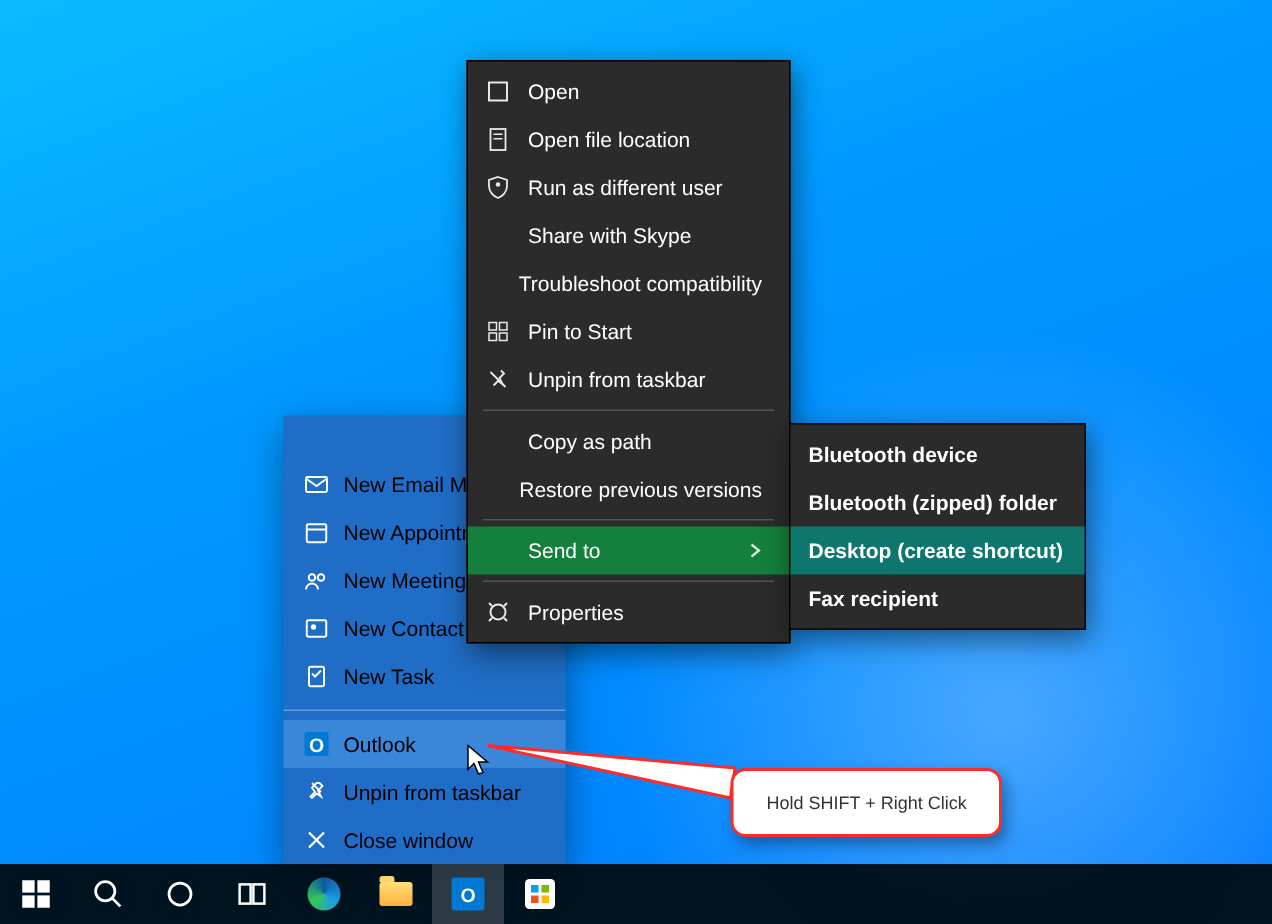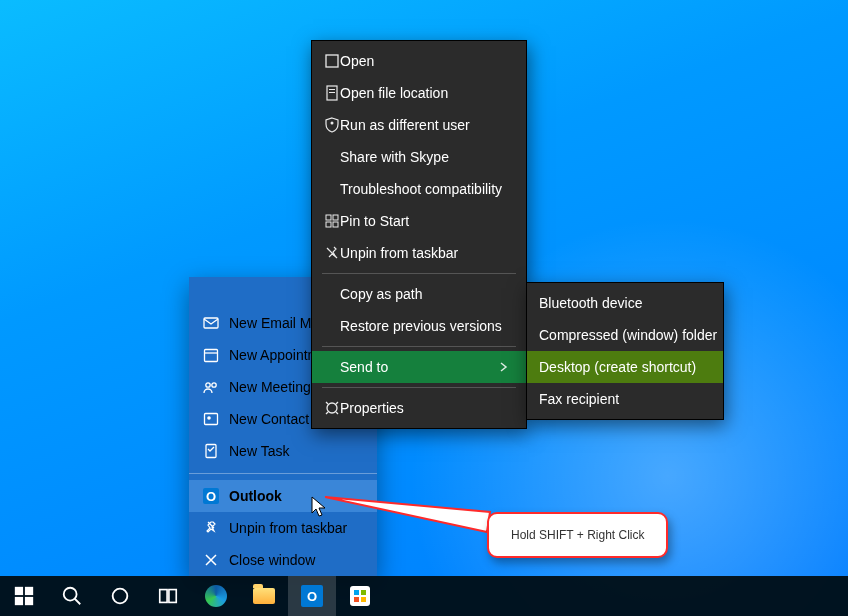--- a/index.html
+++ b/index.html
@@ -7,35 +7,35 @@
 .light-bloom{position:absolute;right:-80px;bottom:-120px;width:520px;height:520px;border-radius:50%;background:radial-gradient(circle,rgba(255,255,255,.28) 0%,rgba(255,255,255,0) 70%);}
 
 .taskbar{position:absolute;left:0;right:0;bottom:0;height:40px;background:#000d14f2;display:flex;align-items:center;}
 .tb-btn{width:48px;height:40px;display:flex;align-items:center;justify-content:center;color:#fff;}
 .tb-btn.active{background:#ffffff2a;}
 .tb-btn svg,.tb-btn .ico{width:22px;height:22px;}
 
 .jumplist{position:absolute;left:189px;bottom:40px;width:188px;background:#1f6dc6;color:#000000;box-shadow:0 8px 24px rgba(0,0,0,.4);padding-top:6px;text-align:right;}
 .jl-header{font-size:12px;opacity:.85;padding:6px 14px 4px 14px;}
 .jl-item{display:flex;align-items:center;gap:10px;height:32px;padding:0 14px;}
-.jl-item:hover,.jl-item.hover{background:#3a86d8;font-weight:bold;}
+.jl-item:hover,.jl-item.hover{background:#3a86d8;}
 .jl-icon{width:16px;height:16px;display:flex;align-items:center;justify-content:center;font-size:12px;color:#fff;}
 .jl-sep{height:1px;background:#ffffff55;margin:6px 0;}
 .jl-item .label{white-space:nowrap;}
 
 .ctxmenu{position:absolute;background:#2b2b2b;color:#fff;border:1px solid #000;box-shadow:2px 6px 18px rgba(0,0,0,.5);padding:4px 0;}
-.cm-item{display:flex;align-items:center;height:32px;padding:0 18px 0 12px;white-space:nowrap;}
-.cm-item:hover,.cm-item.hover{background:#4d7c0f;padding-left:12px;}
+.cm-item{display:flex;align-items:center;height:32px;padding:0 18px 0 12px;gap:12px;white-space:nowrap;}
+.cm-item:hover,.cm-item.hover{background:#0f766e;padding-left:12px;}
 .cm-item.highlight{background:#15803d;}
 .cm-icon{width:16px;height:16px;display:flex;align-items:center;justify-content:center;opacity:.9;}
 .cm-icon svg{width:16px;height:16px;}
 .cm-arrow{margin-left:auto;opacity:.85;}
 .cm-sep{height:1px;background:#555;margin:4px 10px;}
 .main-ctx{left:311px;top:40px;width:214px;}
-.sub-ctx{left:526px;top:282px;width:196px;}
+.sub-ctx{left:526px;top:282px;width:196px;font-weight:bold;}
 
 .callout{position:absolute;left:487px;top:512px;background:#fff;border:2px solid #ff2a2a;border-radius:10px;padding:14px 22px;color:#333;font-size:12px;box-shadow:3px 5px 10px rgba(0,0,0,.35);}
 .callout-tail{position:absolute;left:325px;top:492px;width:170px;height:46px;pointer-events:none;}
 
 .cursor{position:absolute;left:311px;top:496px;pointer-events:none;}
 .cursor svg{display:block;}
 
 .folder-ico{width:22px;height:16px;background:linear-gradient(#ffe07a,#ffb13b);border-radius:2px;position:relative;}
 .folder-ico::before{content:"";position:absolute;top:-4px;left:0;width:10px;height:4px;background:#ffd36b;border-radius:2px 2px 0 0;}
 .store-ico{width:20px;height:20px;background:#fff;border-radius:3px;position:relative;}
@@ -212,21 +212,21 @@
         </span>
       <span>Properties</span>
     </div>
   </div>
 
   <div class="ctxmenu sub-ctx">
     <div class="cm-item">
       <span>Bluetooth device</span>
     </div>
     <div class="cm-item">
-      <span>Compressed (window) folder</span>
+      <span>Bluetooth (zipped) folder</span>
     </div>
     <div class="cm-item hover">
       <span>Desktop (create shortcut)</span>
     </div>
     <div class="cm-item">
       <span>Fax recipient</span>
     </div>
   </div>
 
   <svg class="callout-tail" viewBox="0 0 170 46">

